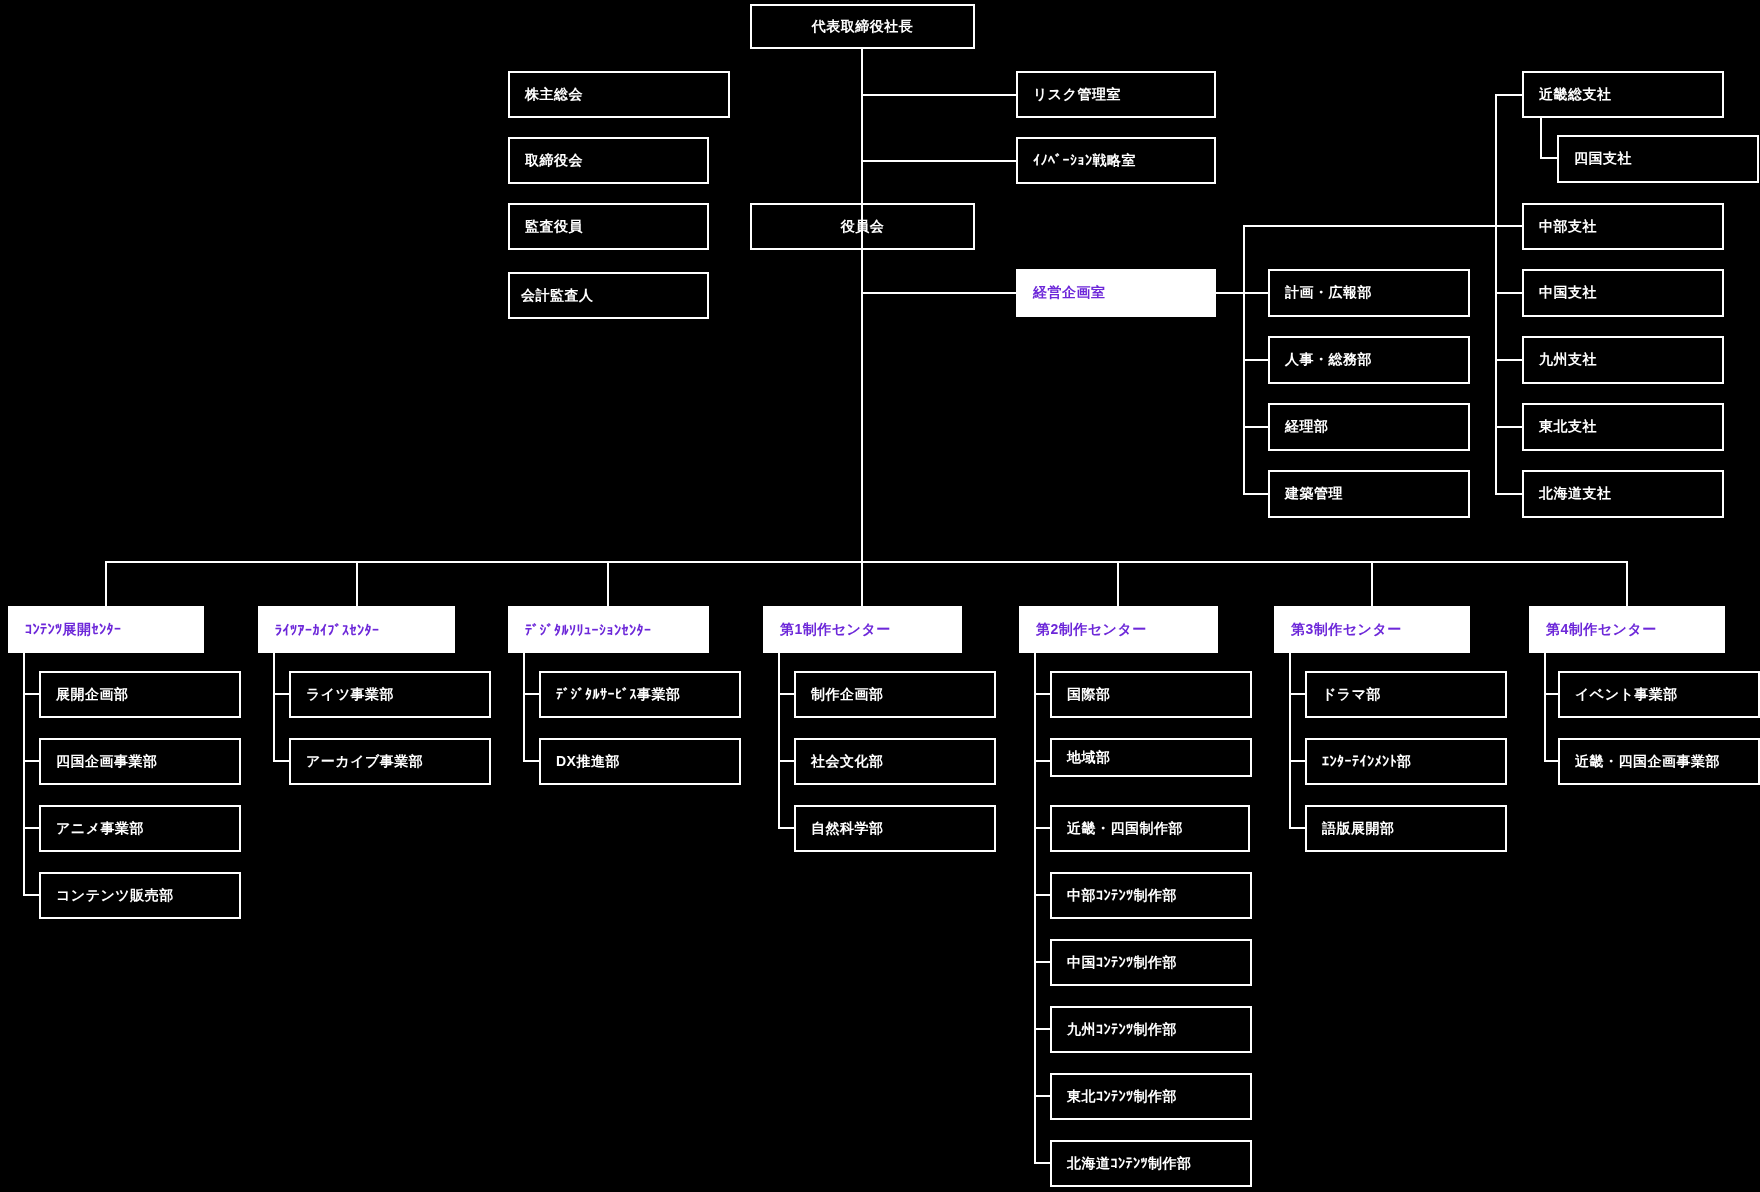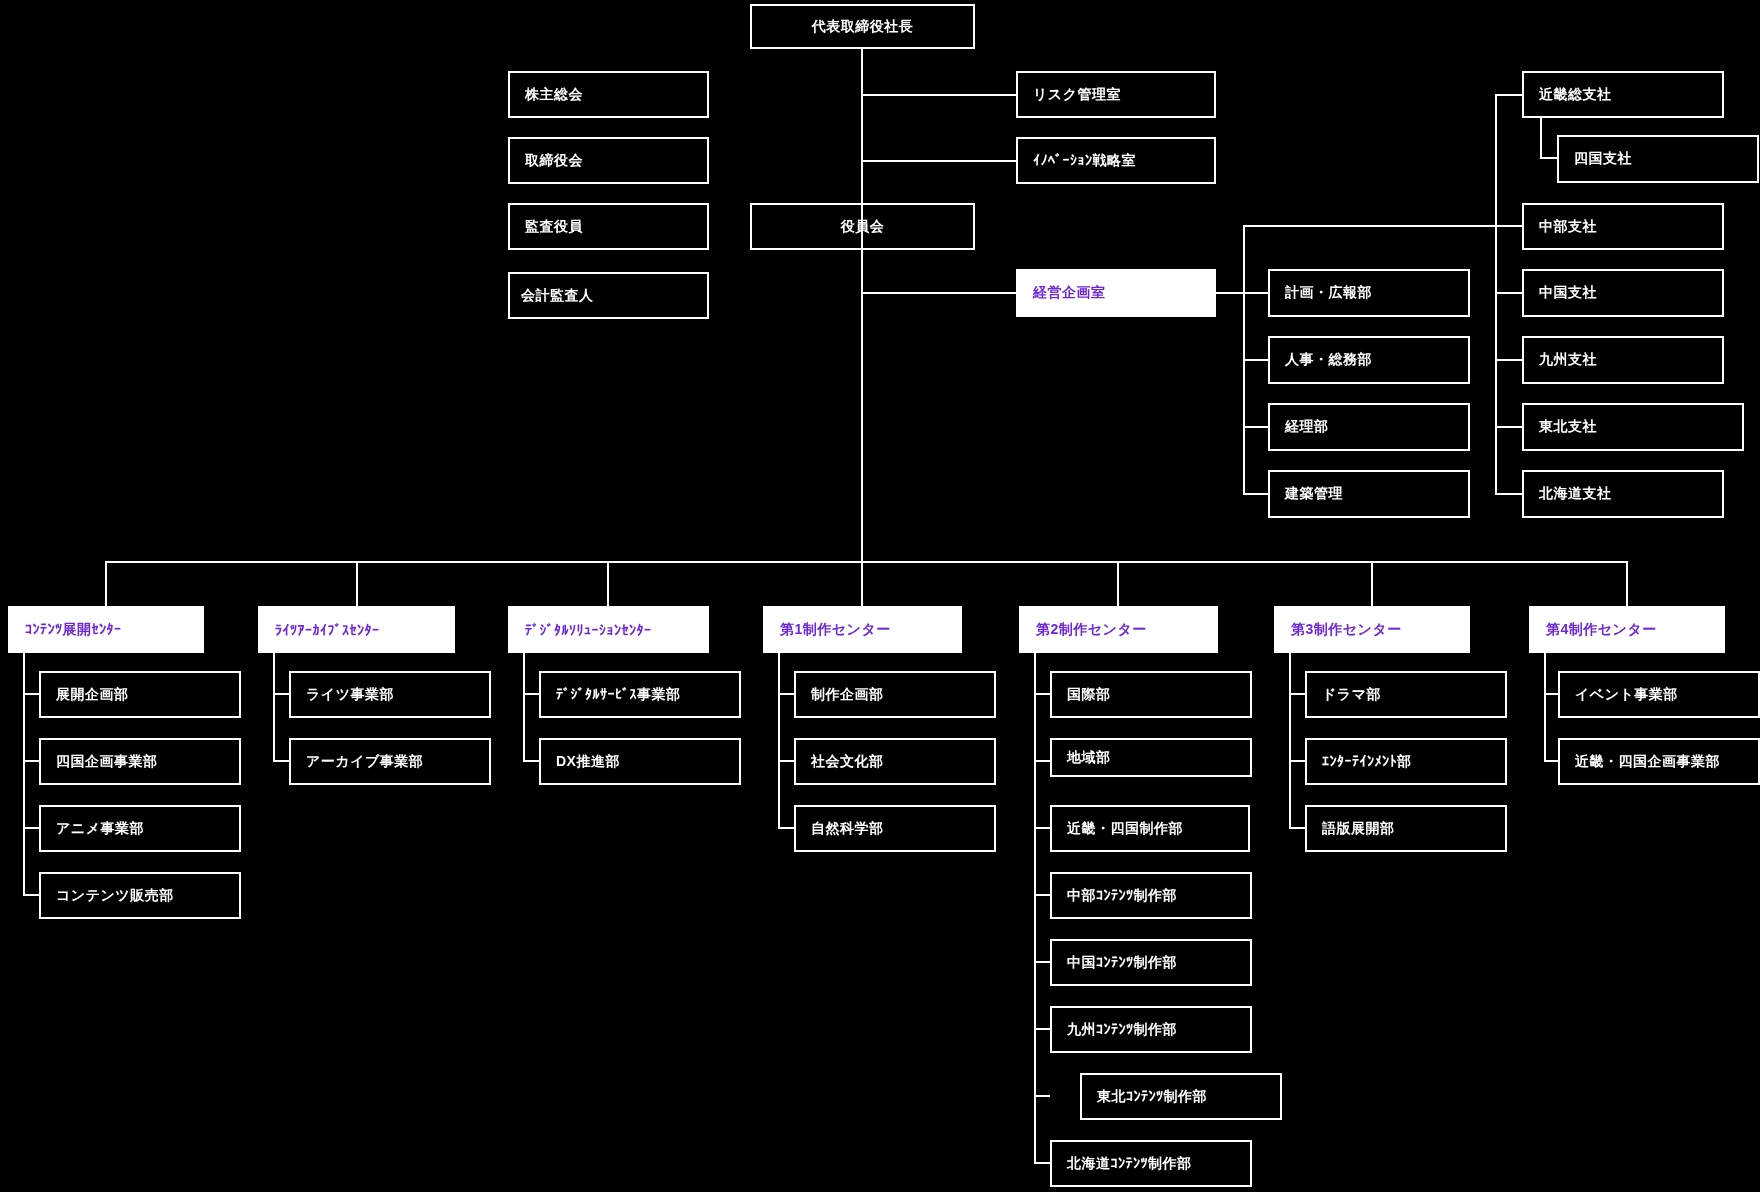--- a/index.html
+++ b/index.html
@@ -10,40 +10,40 @@
        letter-spacing:0.5px;white-space:nowrap;overflow:hidden;}
   .hl{background:#fff;color:#6d28d9;}
   .ln{position:absolute;background:#fff;}
 </style>
 </head>
 <body>
 
 <div id="canvas">
 
   <div class="box" style="left:750px;top:4px;width:225px;height:45px;justify-content:center;padding-left:0;">代表取締役社長</div>
-  <div class="box" style="left:508px;top:71px;width:201px;height:47px;">株主総会</div>
+  <div class="box" style="left:508px;top:71px;width:222px;height:47px;">株主総会</div>
   <div class="box" style="left:508px;top:137px;width:201px;height:47px;">取締役会</div>
   <div class="box" style="left:508px;top:203px;width:201px;height:47px;">監査役員</div>
   <div class="box" style="left:508px;top:272px;width:201px;height:47px;padding-left:11px;">会計監査人</div>
   <div class="box" style="left:750px;top:203px;width:225px;height:47px;justify-content:center;padding-left:0;">役員会</div>
   <div class="box" style="left:1016px;top:71px;width:200px;height:47px;">リスク管理室</div>
   <div class="box" style="left:1016px;top:137px;width:200px;height:47px;">ｲﾉﾍﾞｰｼｮﾝ戦略室</div>
   <div class="box hl" style="left:1016px;top:269px;width:200px;height:48px;">経営企画室</div>
 
   <div class="box" style="left:1268px;top:269px;width:202px;height:48px;">計画・広報部</div>
   <div class="box" style="left:1268px;top:336px;width:202px;height:48px;">人事・総務部</div>
   <div class="box" style="left:1268px;top:403px;width:202px;height:48px;">経理部</div>
   <div class="box" style="left:1268px;top:470px;width:202px;height:48px;">建築管理</div>
 
   <div class="box" style="left:1522px;top:71px;width:202px;height:47px;">近畿総支社</div>
   <div class="box" style="left:1557px;top:135px;width:202px;height:48px;">四国支社</div>
   <div class="box" style="left:1522px;top:203px;width:202px;height:47px;">中部支社</div>
   <div class="box" style="left:1522px;top:269px;width:202px;height:48px;">中国支社</div>
   <div class="box" style="left:1522px;top:336px;width:202px;height:48px;">九州支社</div>
-  <div class="box" style="left:1522px;top:403px;width:222px;height:48px;">東北支社</div>
+  <div class="box" style="left:1522px;top:403px;width:202px;height:48px;">東北支社</div>
   <div class="box" style="left:1522px;top:470px;width:202px;height:48px;">北海道支社</div>
 
   <div class="box hl" style="left:8px;top:606px;width:196px;height:47px;">ｺﾝﾃﾝﾂ展開ｾﾝﾀｰ</div>
   <div class="box hl" style="left:258px;top:606px;width:197px;height:47px;">ﾗｲﾂｱｰｶｲﾌﾞｽｾﾝﾀｰ</div>
   <div class="box hl" style="left:508px;top:606px;width:201px;height:47px;">ﾃﾞｼﾞﾀﾙｿﾘｭｰｼｮﾝｾﾝﾀｰ</div>
   <div class="box hl" style="left:763px;top:606px;width:199px;height:47px;">第1制作センター</div>
   <div class="box hl" style="left:1019px;top:606px;width:199px;height:47px;">第2制作センター</div>
   <div class="box hl" style="left:1274px;top:606px;width:196px;height:47px;">第3制作センター</div>
   <div class="box hl" style="left:1529px;top:606px;width:196px;height:47px;">第4制作センター</div>
 
@@ -61,21 +61,21 @@
   <div class="box" style="left:794px;top:671px;width:202px;height:47px;">制作企画部</div>
   <div class="box" style="left:794px;top:738px;width:202px;height:47px;">社会文化部</div>
   <div class="box" style="left:794px;top:805px;width:202px;height:47px;">自然科学部</div>
 
   <div class="box" style="left:1050px;top:671px;width:202px;height:47px;">国際部</div>
   <div class="box" style="left:1050px;top:738px;width:202px;height:39px;">地域部</div>
   <div class="box" style="left:1050px;top:805px;width:200px;height:47px;">近畿・四国制作部</div>
   <div class="box" style="left:1050px;top:872px;width:202px;height:47px;">中部ｺﾝﾃﾝﾂ制作部</div>
   <div class="box" style="left:1050px;top:939px;width:202px;height:47px;">中国ｺﾝﾃﾝﾂ制作部</div>
   <div class="box" style="left:1050px;top:1006px;width:202px;height:47px;">九州ｺﾝﾃﾝﾂ制作部</div>
-  <div class="box" style="left:1080px;top:1073px;width:202px;height:47px;text-align:right;">東北ｺﾝﾃﾝﾂ制作部</div>
+  <div class="box" style="left:1050px;top:1073px;width:202px;height:47px;text-align:right;">東北ｺﾝﾃﾝﾂ制作部</div>
   <div class="box" style="left:1050px;top:1140px;width:202px;height:47px;">北海道ｺﾝﾃﾝﾂ制作部</div>
 
   <div class="box" style="left:1305px;top:671px;width:202px;height:47px;">ドラマ部</div>
   <div class="box" style="left:1305px;top:738px;width:202px;height:47px;">ｴﾝﾀｰﾃｲﾝﾒﾝﾄ部</div>
   <div class="box" style="left:1305px;top:805px;width:202px;height:47px;">語版展開部</div>
 
   <div class="box" style="left:1558px;top:671px;width:202px;height:47px;">イベント事業部</div>
   <div class="box" style="left:1558px;top:738px;width:202px;height:47px;">近畿・四国企画事業部</div>
 
   <div class="ln" style="left:861px;top:49px;width:2px;height:512px;"></div>

